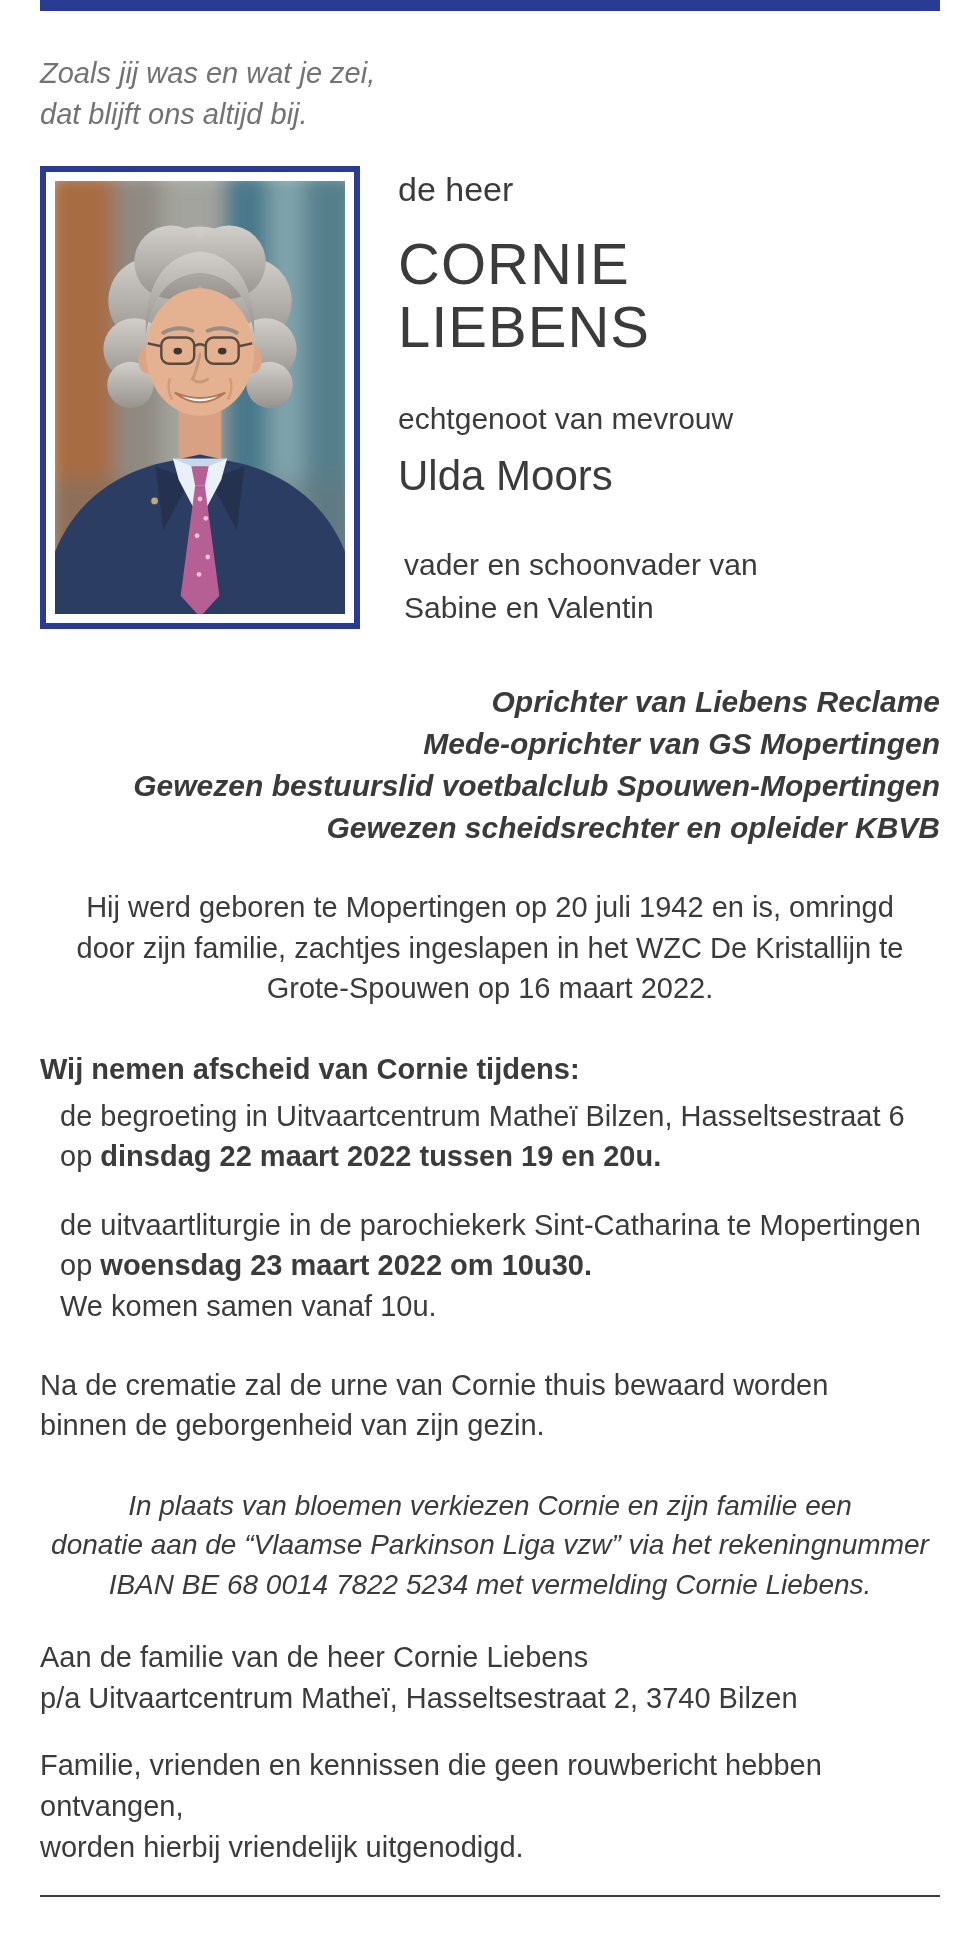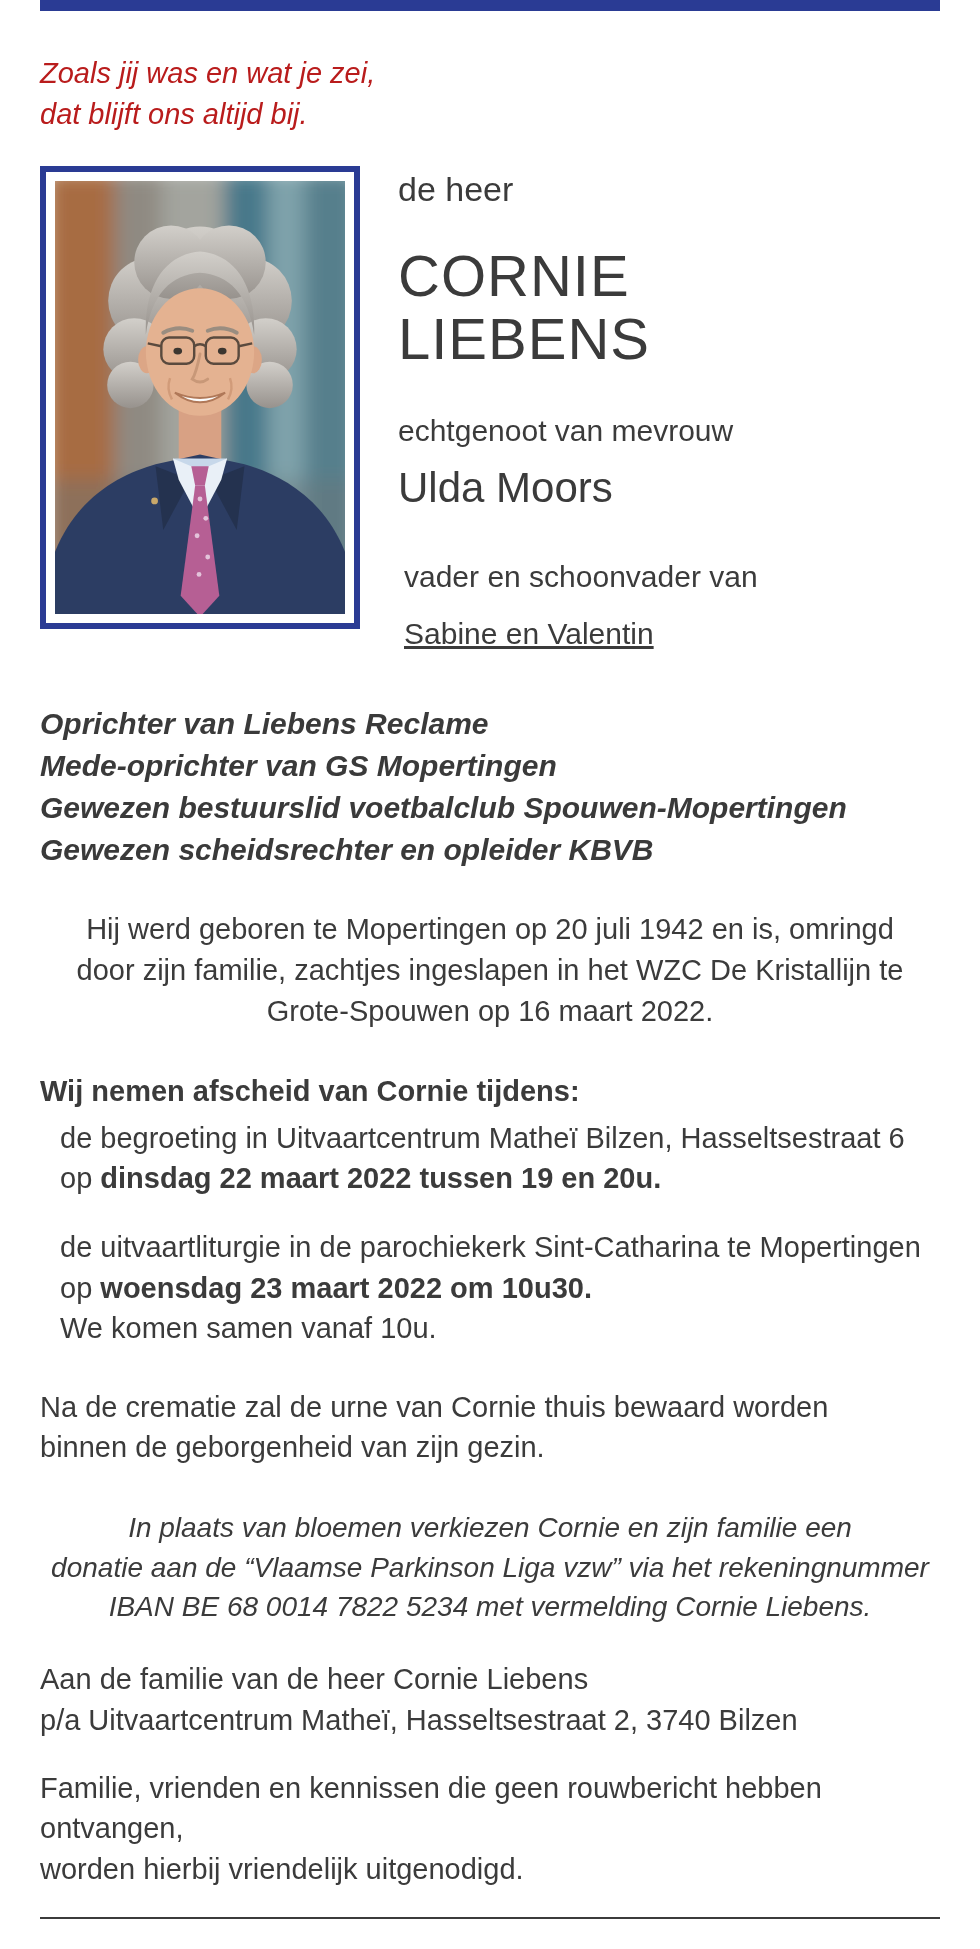--- a/index.html
+++ b/index.html
@@ -17,51 +17,51 @@
   }
   .top-bar {
     height: 11px;
     background: var(--accent, #2a3b94);
     margin-bottom: 42px;
   }
   .quote {
     font-style: italic;
     font-size: 29px;
     line-height: 1.4;
-    color: #b91c1c;
+    color: #737373;
   }
   .header-row {
     display: flex;
     margin-top: 32px;
   }
   .photo-frame {
     flex: none;
     width: 320px;
     height: 463px;
     border: 6px solid var(--accent, #2a3b94);
     background: #ffffff;
     padding: 9px;
   }
   .photo-frame svg { display: block; width: 100%; height: 100%; }
   .header-text { padding-left: 38px; padding-top: 4px; }
   .salutation { font-size: 34px; color: #3b3b3b; }
   .deceased-name {
-    margin-top: 36px;
+    margin-top: 24px;
     font-size: 58px;
     line-height: 1.08;
     letter-spacing: 1px;
     color: #3b3b3b;
   }
   .spouse-label { margin-top: 44px; font-size: 30px; }
   .spouse-name { margin-top: 16px; font-size: 42px; }
   .family-label { margin-top: 48px; font-size: 30px; padding-left: 6px; }
-  .family-names { margin-top: 23px; font-size: 30px; padding-left: 6px; text-decoration: underline; }
+  .family-names { margin-top: 9px; font-size: 30px; padding-left: 6px; }
   .roles {
     margin-top: 52px;
-    text-align: left;
+    text-align: right;
     font-style: italic;
     font-weight: bold;
     font-size: 30px;
     line-height: 1.4;
     color: #3a3a3a;
   }
   .birth {
     margin-top: 38px;
     text-align: center;
     font-size: 29px;

